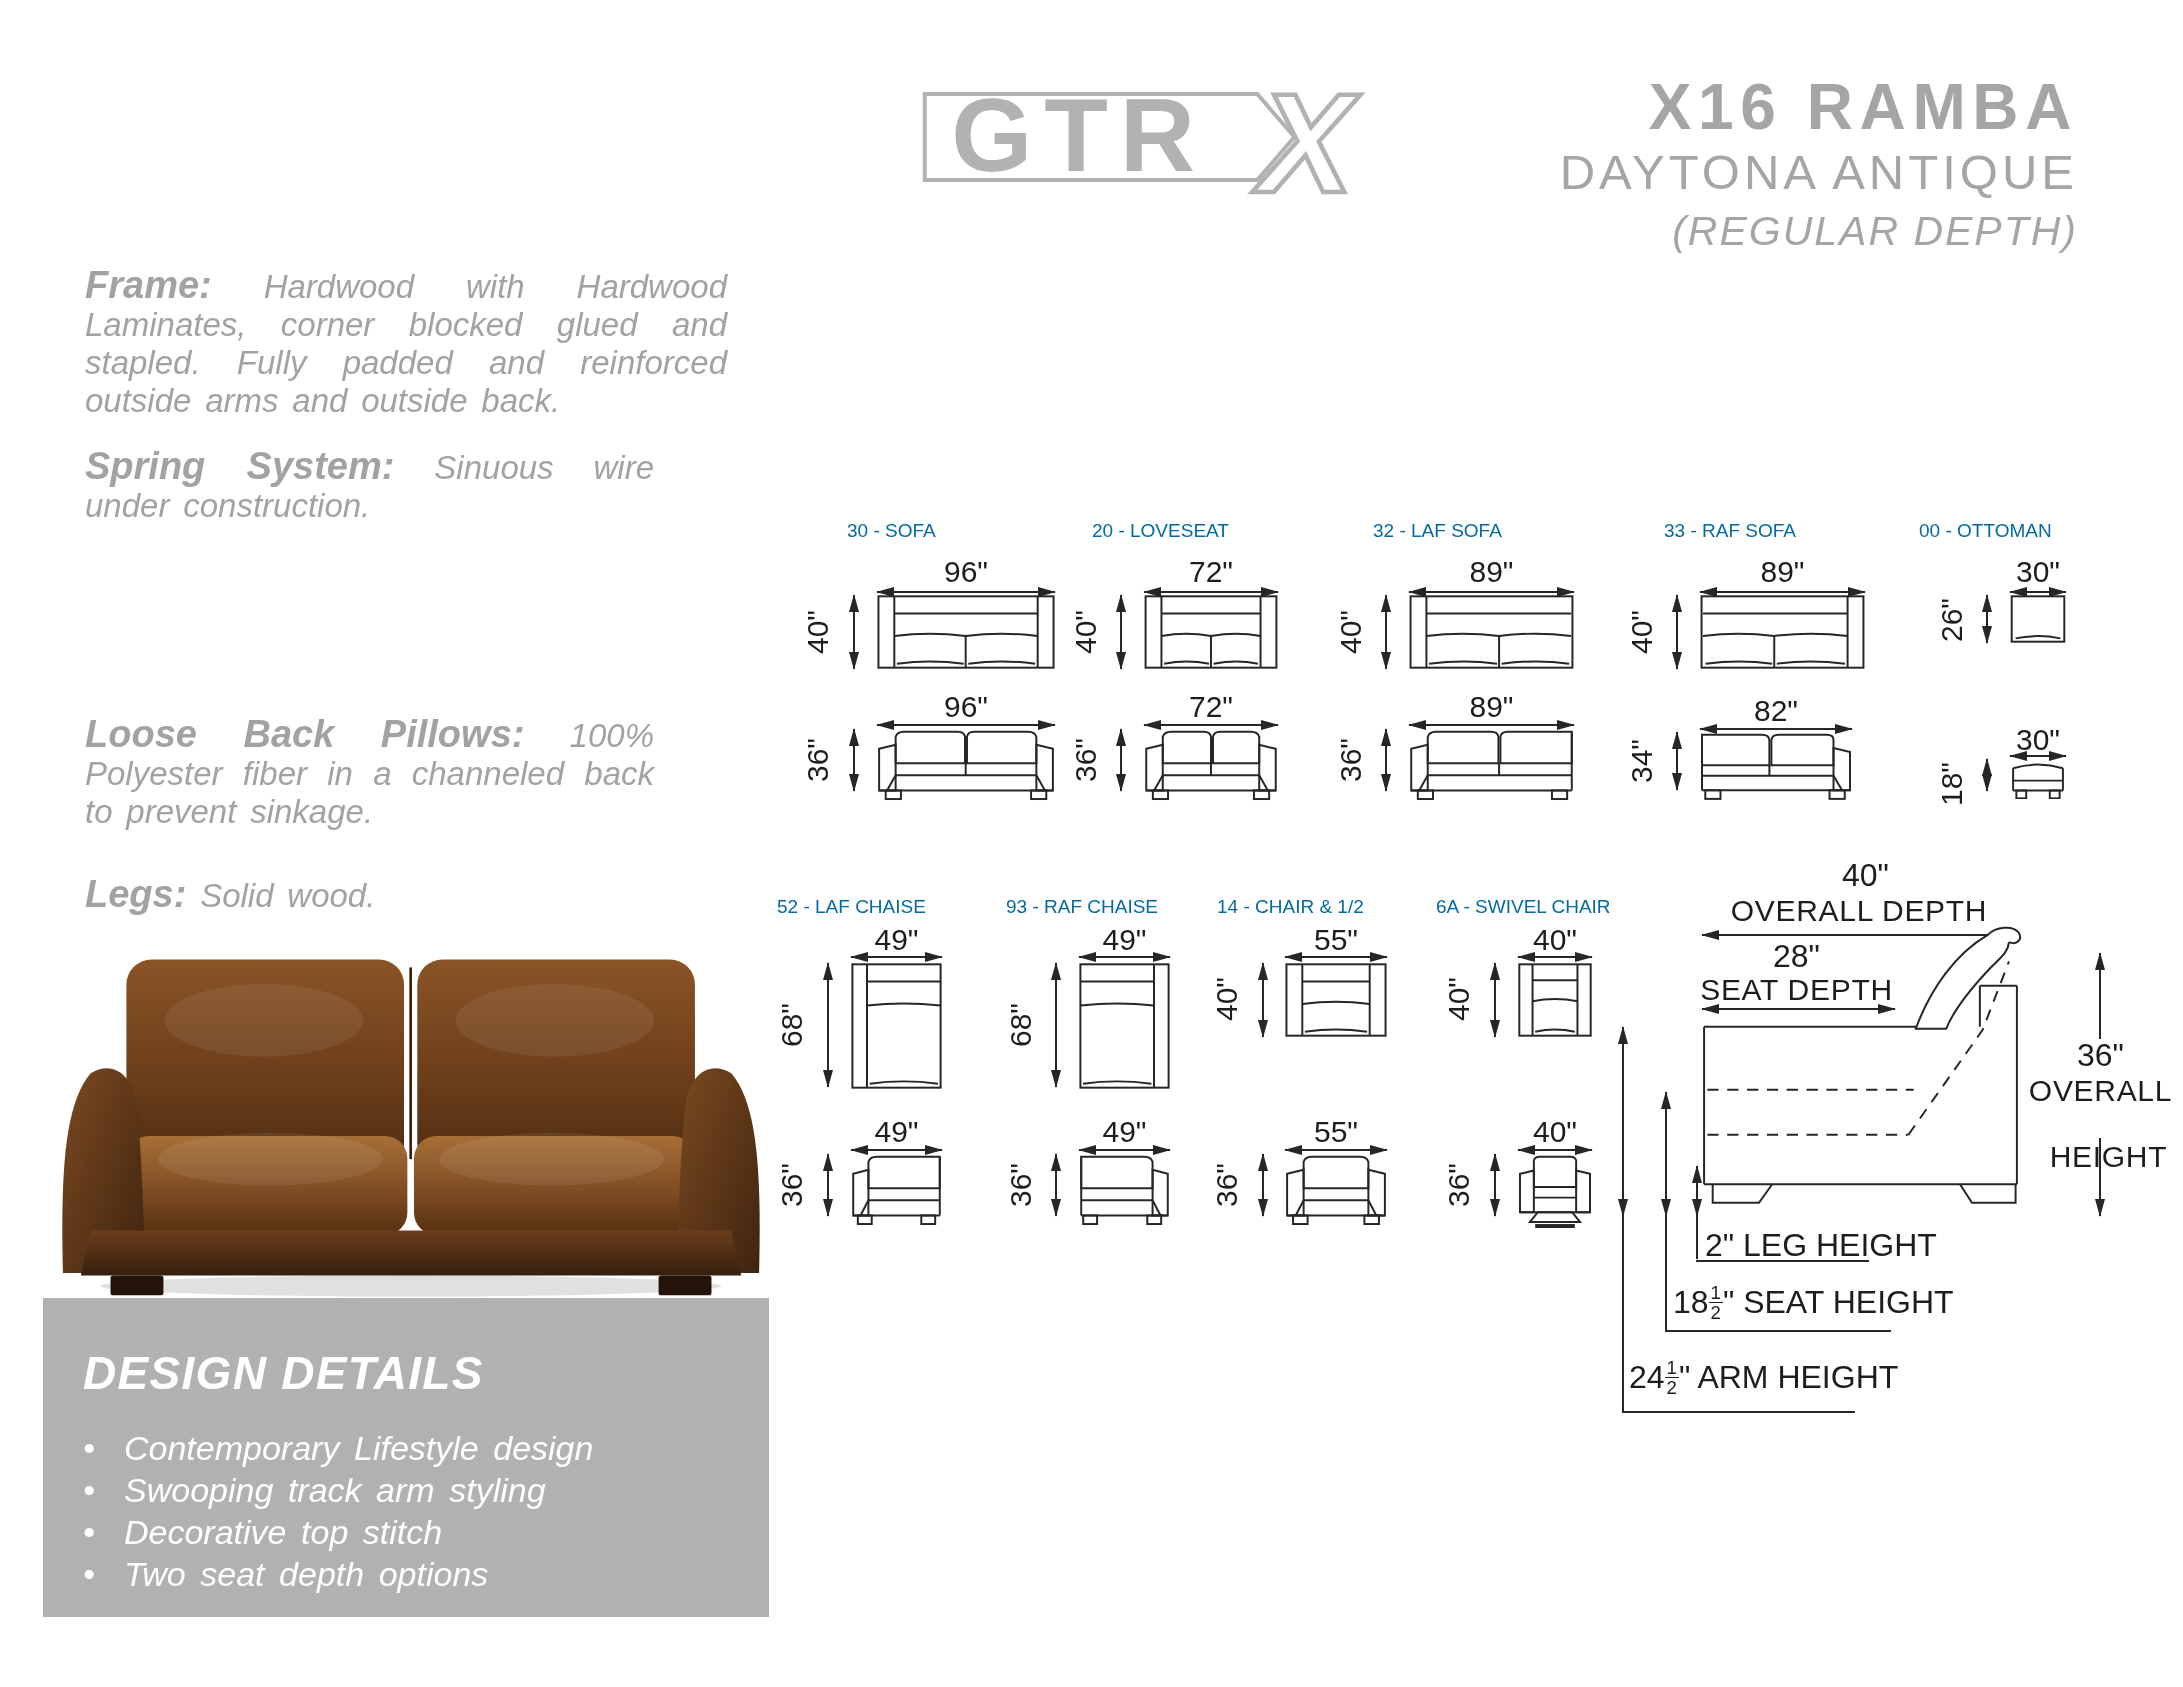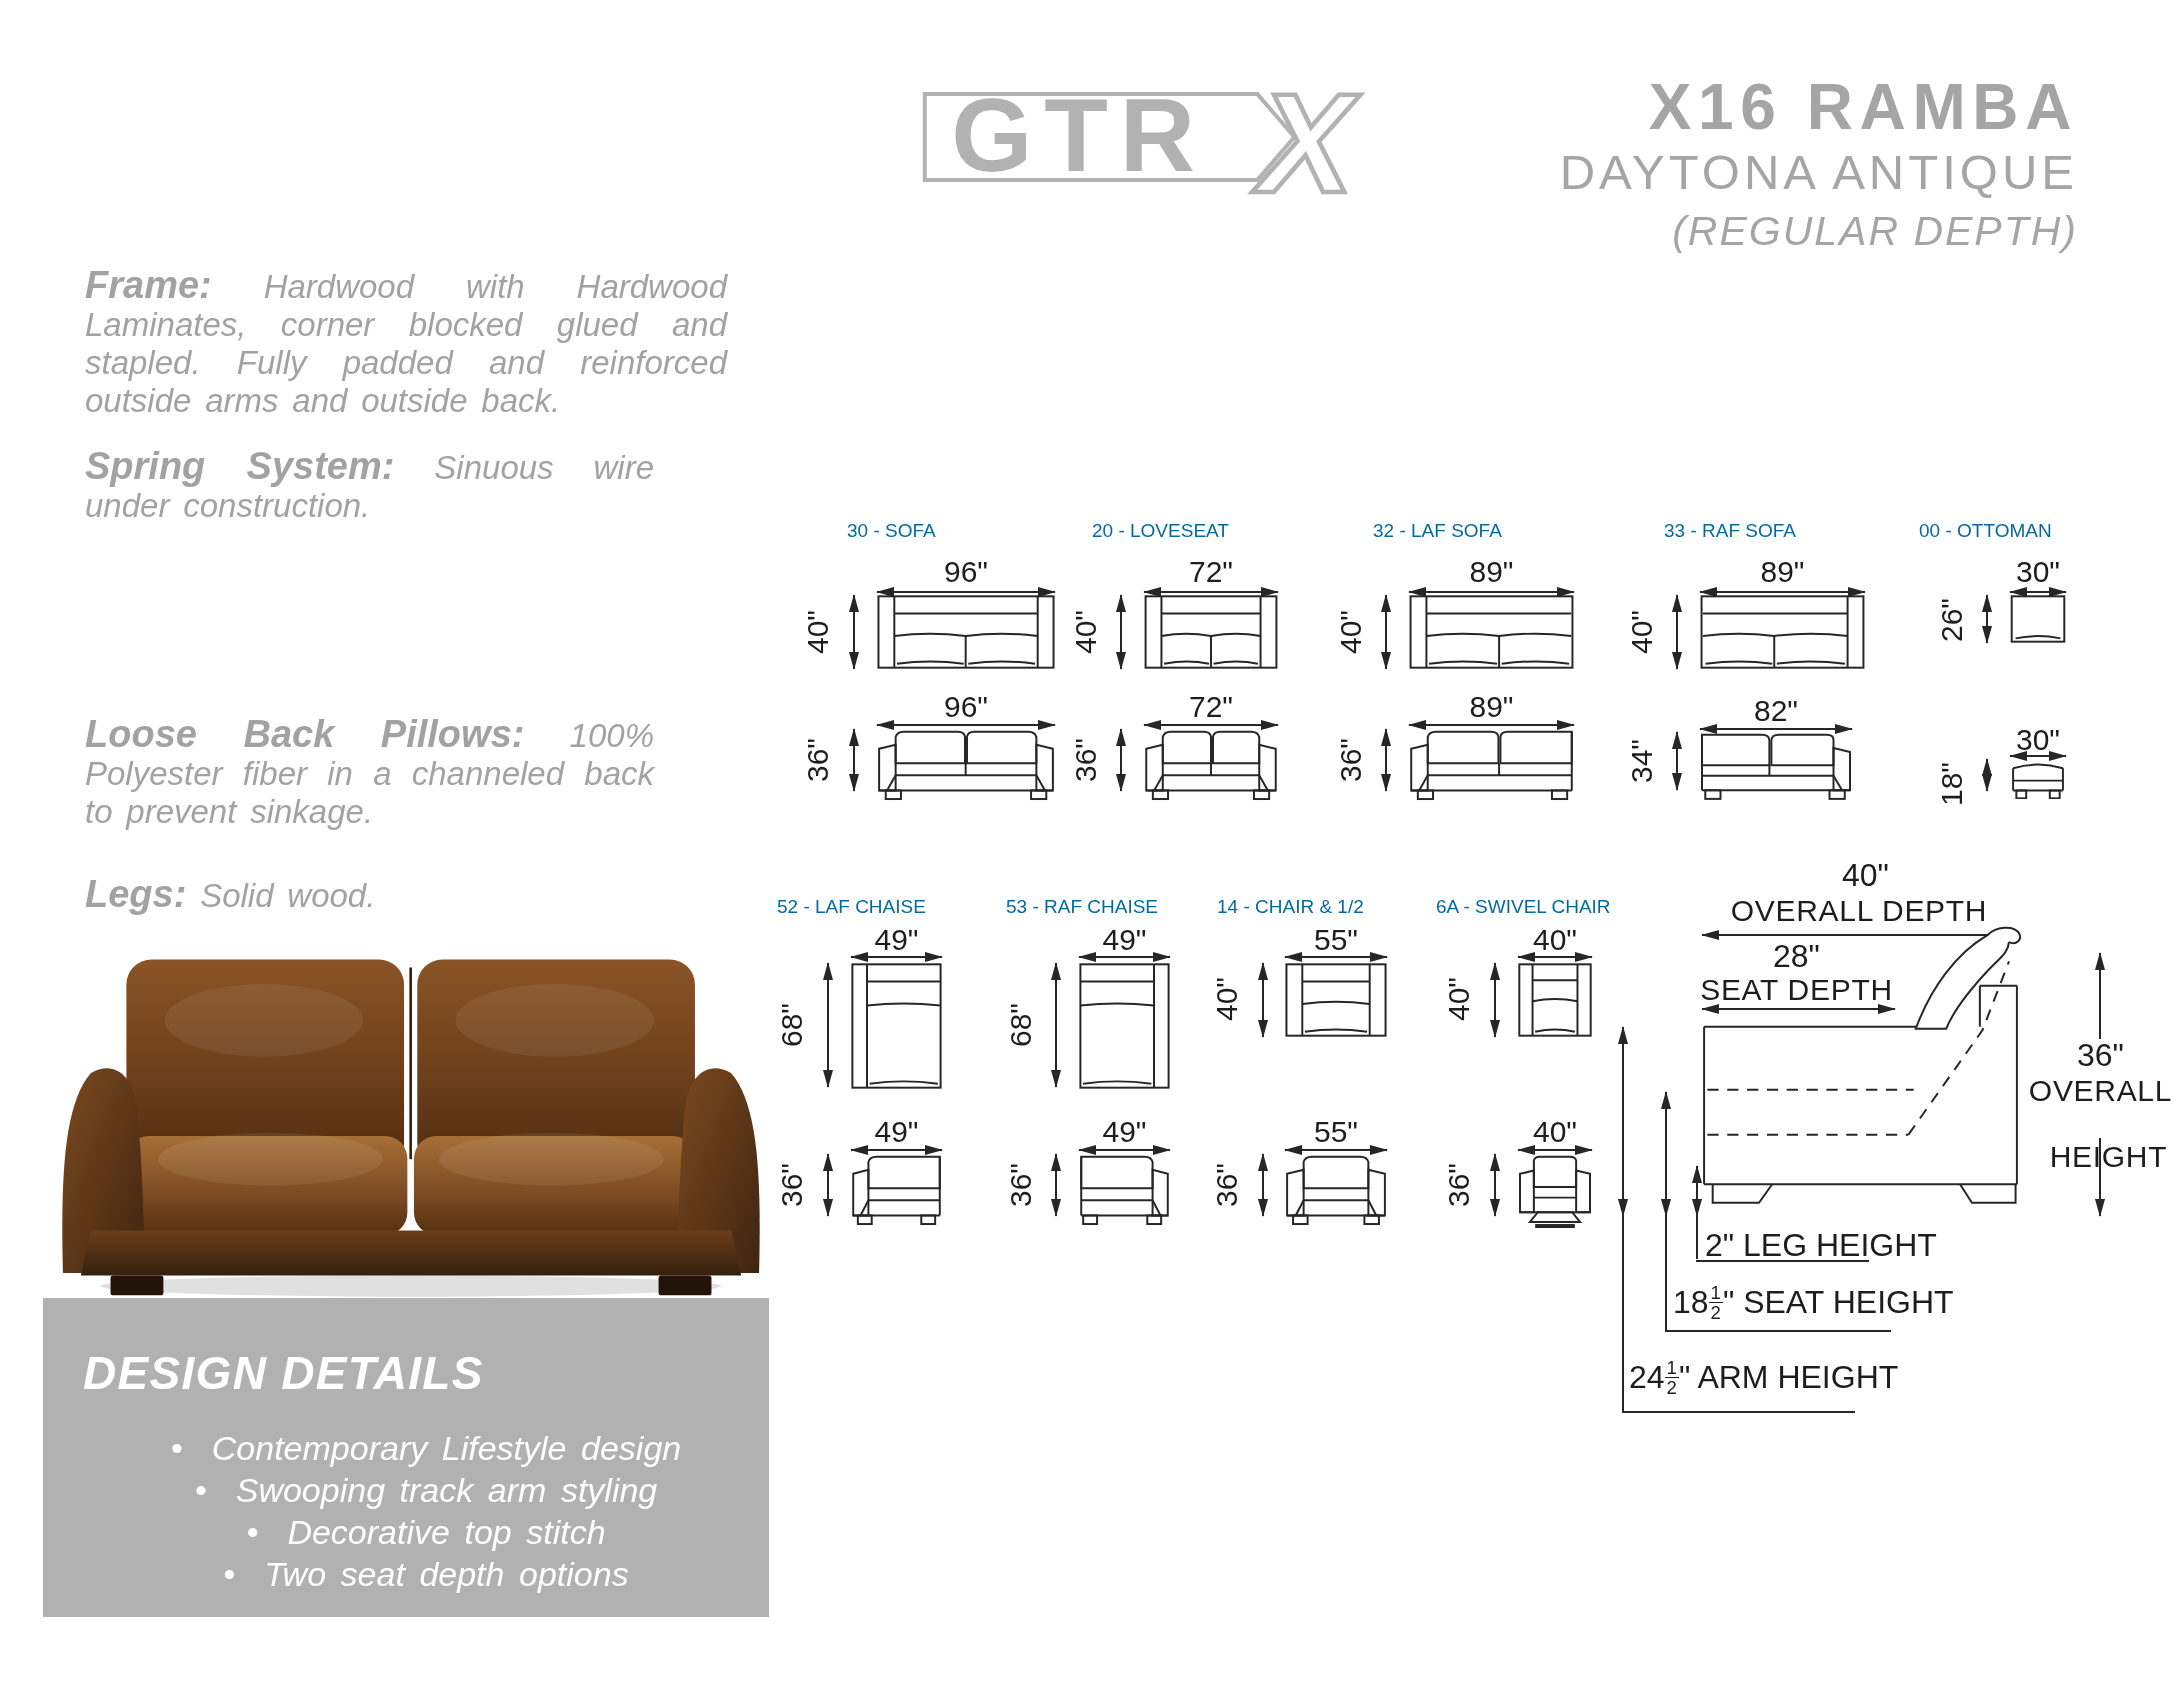--- a/index.html
+++ b/index.html
@@ -21,21 +21,21 @@
   
   .ptitle{position:absolute;right:105px;top:73px;width:662px;text-align:right;color:#a5a5a5;}
   .ptitle .model{font-size:64px;font-weight:700;letter-spacing:6.6px;line-height:69px;}
   .ptitle .finish{font-size:49px;letter-spacing:4px;line-height:61px;}
   .ptitle .depthnote{font-size:41px;font-style:italic;letter-spacing:2px;line-height:57px;}
 
   
   .dd{position:absolute;left:43px;top:1298px;width:726px;height:319px;background:#b1b1b1;}
   .dd h2{margin:48px 0 0 40px;font-size:46px;font-style:italic;font-weight:700;color:#fff;letter-spacing:1.3px;}
   .dd ul{margin:26.5px 0 0 40px;padding:0;list-style:none;}
-  .dd li{font-size:34px;line-height:42px;font-style:italic;color:#fff;word-spacing:0.15em;text-align:center;}
+  .dd li{font-size:34px;line-height:42px;font-style:italic;color:#fff;word-spacing:0.15em;}
   .dd li::before{content:"\2022\00a0\00a0";}
 
   
   .dlabel{position:absolute;font-size:19px;color:#0369a1;white-space:nowrap;}
   .dimw{position:absolute;font-size:30px;color:#1d1d1d;text-align:center;height:30px;line-height:30px;}
   .vwrap{position:absolute;transform:rotate(-90deg);font-size:30px;color:#1d1d1d;text-align:center;
          height:30px;line-height:30px;white-space:nowrap;}
   .harrow{position:absolute;height:0;border-top:2px solid #262626;}
   .harrow::before{content:"";position:absolute;left:-0.7px;top:-6px;width:0;height:0;
       border-top:5px solid transparent;border-bottom:5px solid transparent;border-right:18.5px solid #262626;}
@@ -300,21 +300,21 @@
   <div class="vwrap" style="left:730px;top:1010px;width:124px;">68"</div>
   <div class="varrow" style="left:827px;top:963px;height:124px;"></div>
   <svg class="art" style="left:851px;top:963px;" width="91" height="126" viewBox="0 0 137 190">
     <rect x="2" y="2" width="133" height="186"></rect>
     <line x1="24" y1="2" x2="24" y2="188"></line>
     <line x1="24" y1="28" x2="135" y2="28"></line>
     <path d="M24,64 Q79,58 135,64"></path>
     <path d="M28,182 Q79,175 131,182"></path>
   </svg>
 
-  <div class="dlabel" style="left:1006px;top:896px;width:238px;">53 - RAF CHAISE</div>
+  <div class="dlabel" style="left:1006px;top:896px;width:238px;">93 - RAF CHAISE</div>
   <div class="dimw" style="left:1079px;top:925px;width:91px;">49"</div>
   <div class="harrow" style="left:1079px;top:956px;width:91px;"></div>
   <div class="vwrap" style="left:959px;top:1010px;width:124px;">68"</div>
   <div class="varrow" style="left:1055px;top:963px;height:124px;"></div>
   <svg class="art" style="left:1079px;top:963px;" width="91" height="126" viewBox="0 0 137 190">
     <rect x="2" y="2" width="133" height="186"></rect>
     <line x1="113" y1="2" x2="113" y2="188"></line>
     <line x1="2" y1="28" x2="113" y2="28"></line>
     <path d="M2,64 Q57,58 113,64"></path>
     <path d="M6,182 Q57,175 109,182"></path>

